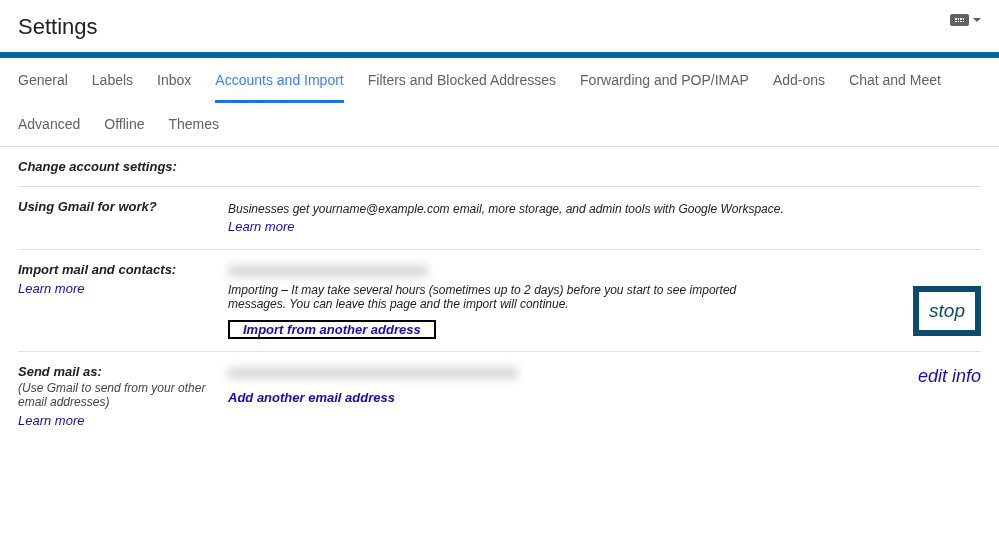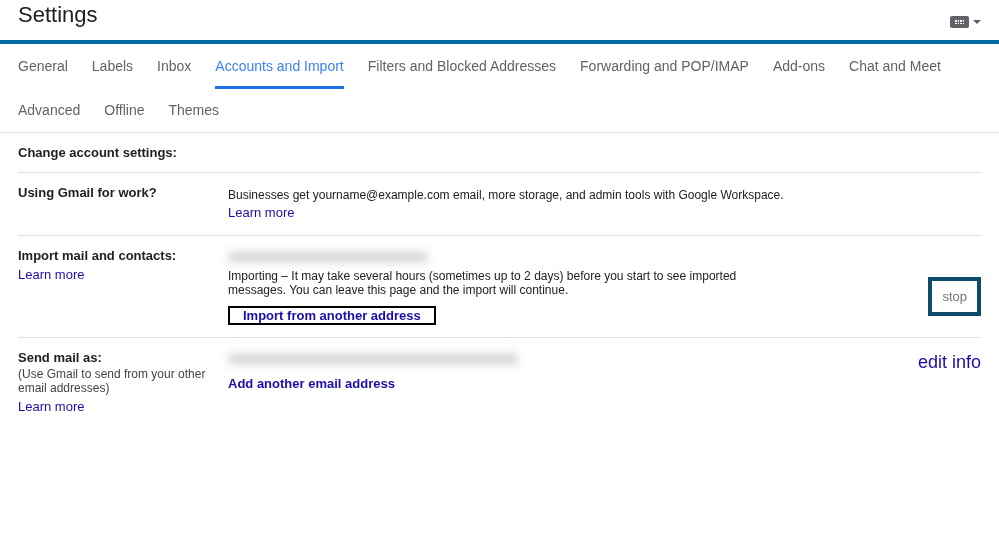--- a/index.html
+++ b/index.html
@@ -6,24 +6,24 @@
   body {
     margin: 0;
     font-family: Arial, Helvetica, sans-serif;
     font-size: 13px;
     color: #202124;
     background: #fff;
     width: 999px;
   }
   .header {
     display: flex;
-    align-items: flex-end;
+    align-items: flex-start;
     justify-content: space-between;
-    padding: 2px 18px 12px 18px;
-    border-bottom: 4px solid #0369a1;
+    padding: 14px 18px 12px 18px;
+    border-bottom: 6px solid #0369a1;
   }
   .title {
     font-family: "Google Sans", Arial, sans-serif;
     font-size: 22px;
     font-weight: 400;
     color: #202124;
   }
   .input-tools {
     display: flex;
     align-items: center;
@@ -80,20 +80,21 @@
     padding-bottom: 11px;
   }
   .content {
     padding: 0 18px;
   }
   .section {
     display: flex;
     padding: 12px 0;
     border-bottom: 1px solid #e0e0e0;
     align-items: flex-start;
+    font-style: italic;
   }
   .section:last-child { border-bottom: none; }
   .left-col {
     width: 210px;
     flex-shrink: 0;
     padding-right: 10px;
   }
   .label-bold {
     font-weight: 700;
     font-size: 13px;
@@ -137,25 +138,25 @@
   }
   .b1 { width: 200px; }
   .b2 { width: 290px; }
   .import-another-box {
     display: inline-block;
     border: 2px solid #000;
     padding: 0 13px;
     margin-top: 6px;
   }
   .stop-box {
-    border: 4px solid #0c4a6e;
+    border: 6px solid #0c4a6e;
     padding: 8px 10px;
-    color: #737373;
-    cursor: pointer;
-    font-size: 13px;
+    color: #0c4a6e;
+    cursor: pointer;
+    font-size: 19px;
     align-self: center;
     margin-left: 20px;
     margin-top: 20px;
   }
   .edit-info {
     color: #1a0dab;
     cursor: pointer;
     font-size: 18px;
     margin-left: 20px;
     margin-top: 2px;

